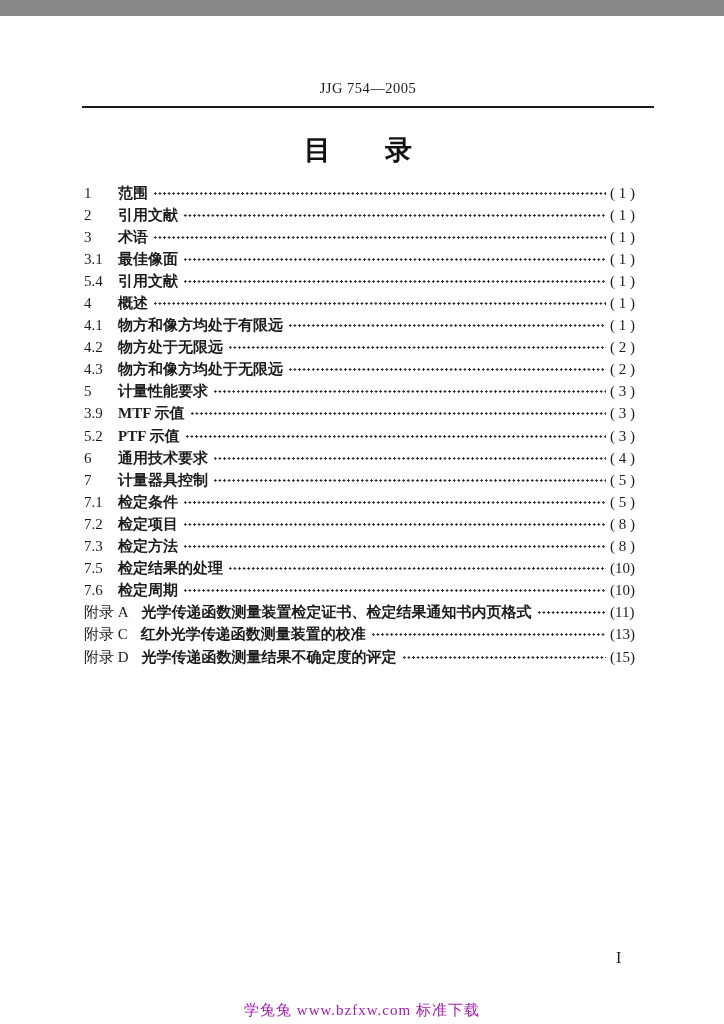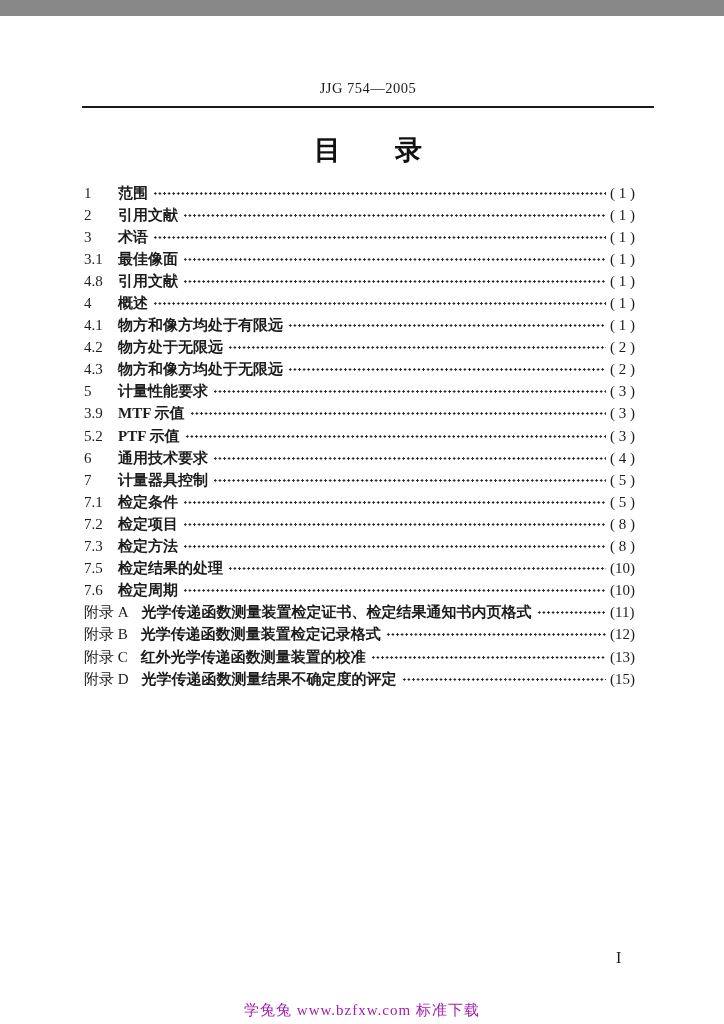--- a/index.html
+++ b/index.html
@@ -26,21 +26,21 @@
     position: absolute;
     top: 90px;
     left: 82px;
     width: 572px;
     height: 2px;
     background: #1a1a1a;
   }
   .doc-title {
     position: absolute;
     top: 116px;
-    left: 82px;
+    left: 72px;
     width: 572px;
     text-align: center;
     font-size: 27px;
     font-weight: bold;
     white-space: pre;
     margin: 0;
     color: #111;
   }
   .toc {
     position: absolute;
@@ -104,35 +104,34 @@
 
 <div class="page">
   <div class="header-text">JJG 754—2005</div>
   <div class="header-rule"></div>
   <h1 class="doc-title">目　　录</h1>
   <div class="toc" id="toc">
       <div class="toc-row"><span class="toc-num">1</span><span class="toc-label">范围</span><span class="toc-leader"></span><span class="toc-page">( 1 )</span></div>
       <div class="toc-row"><span class="toc-num">2</span><span class="toc-label">引用文献</span><span class="toc-leader"></span><span class="toc-page">( 1 )</span></div>
       <div class="toc-row"><span class="toc-num">3</span><span class="toc-label">术语</span><span class="toc-leader"></span><span class="toc-page">( 1 )</span></div>
       <div class="toc-row"><span class="toc-num">3.1</span><span class="toc-label">最佳像面</span><span class="toc-leader"></span><span class="toc-page">( 1 )</span></div>
-      <div class="toc-row"><span class="toc-num">4.8</span><span class="toc-label">引用文献</span><span class="toc-leader"></span><span class="toc-page">( 1 )</span></div>
+      <div class="toc-row"><span class="toc-num">5.4</span><span class="toc-label">引用文献</span><span class="toc-leader"></span><span class="toc-page">( 1 )</span></div>
       <div class="toc-row"><span class="toc-num">4</span><span class="toc-label">概述</span><span class="toc-leader"></span><span class="toc-page">( 1 )</span></div>
       <div class="toc-row"><span class="toc-num">4.1</span><span class="toc-label">物方和像方均处于有限远</span><span class="toc-leader"></span><span class="toc-page">( 1 )</span></div>
       <div class="toc-row"><span class="toc-num">4.2</span><span class="toc-label">物方处于无限远</span><span class="toc-leader"></span><span class="toc-page">( 2 )</span></div>
       <div class="toc-row"><span class="toc-num">4.3</span><span class="toc-label">物方和像方均处于无限远</span><span class="toc-leader"></span><span class="toc-page">( 2 )</span></div>
       <div class="toc-row"><span class="toc-num">5</span><span class="toc-label">计量性能要求</span><span class="toc-leader"></span><span class="toc-page">( 3 )</span></div>
       <div class="toc-row"><span class="toc-num">3.9</span><span class="toc-label">MTF 示值</span><span class="toc-leader"></span><span class="toc-page">( 3 )</span></div>
       <div class="toc-row"><span class="toc-num">5.2</span><span class="toc-label">PTF 示值</span><span class="toc-leader"></span><span class="toc-page">( 3 )</span></div>
       <div class="toc-row"><span class="toc-num">6</span><span class="toc-label">通用技术要求</span><span class="toc-leader"></span><span class="toc-page">( 4 )</span></div>
       <div class="toc-row"><span class="toc-num">7</span><span class="toc-label">计量器具控制</span><span class="toc-leader"></span><span class="toc-page">( 5 )</span></div>
       <div class="toc-row"><span class="toc-num">7.1</span><span class="toc-label">检定条件</span><span class="toc-leader"></span><span class="toc-page">( 5 )</span></div>
       <div class="toc-row"><span class="toc-num">7.2</span><span class="toc-label">检定项目</span><span class="toc-leader"></span><span class="toc-page">( 8 )</span></div>
       <div class="toc-row"><span class="toc-num">7.3</span><span class="toc-label">检定方法</span><span class="toc-leader"></span><span class="toc-page">( 8 )</span></div>
       <div class="toc-row"><span class="toc-num">7.5</span><span class="toc-label">检定结果的处理</span><span class="toc-leader"></span><span class="toc-page">(10)</span></div>
       <div class="toc-row"><span class="toc-num">7.6</span><span class="toc-label">检定周期</span><span class="toc-leader"></span><span class="toc-page">(10)</span></div>
       <div class="toc-row"><span class="toc-num">附录 A</span><span class="toc-label">光学传递函数测量装置检定证书、检定结果通知书内页格式</span><span class="toc-leader"></span><span class="toc-page">(11)</span></div>
-      <div class="toc-row"><span class="toc-num">附录 B</span><span class="toc-label">光学传递函数测量装置检定记录格式</span><span class="toc-leader"></span><span class="toc-page">(12)</span></div>
       <div class="toc-row"><span class="toc-num">附录 C</span><span class="toc-label">红外光学传递函数测量装置的校准</span><span class="toc-leader"></span><span class="toc-page">(13)</span></div>
       <div class="toc-row"><span class="toc-num">附录 D</span><span class="toc-label">光学传递函数测量结果不确定度的评定</span><span class="toc-leader"></span><span class="toc-page">(15)</span></div>
     </div>
   <div class="folio">I</div>
   <div class="watermark">学兔兔 www.bzfxw.com 标准下载</div>
 </div>
 
 </body></html>

